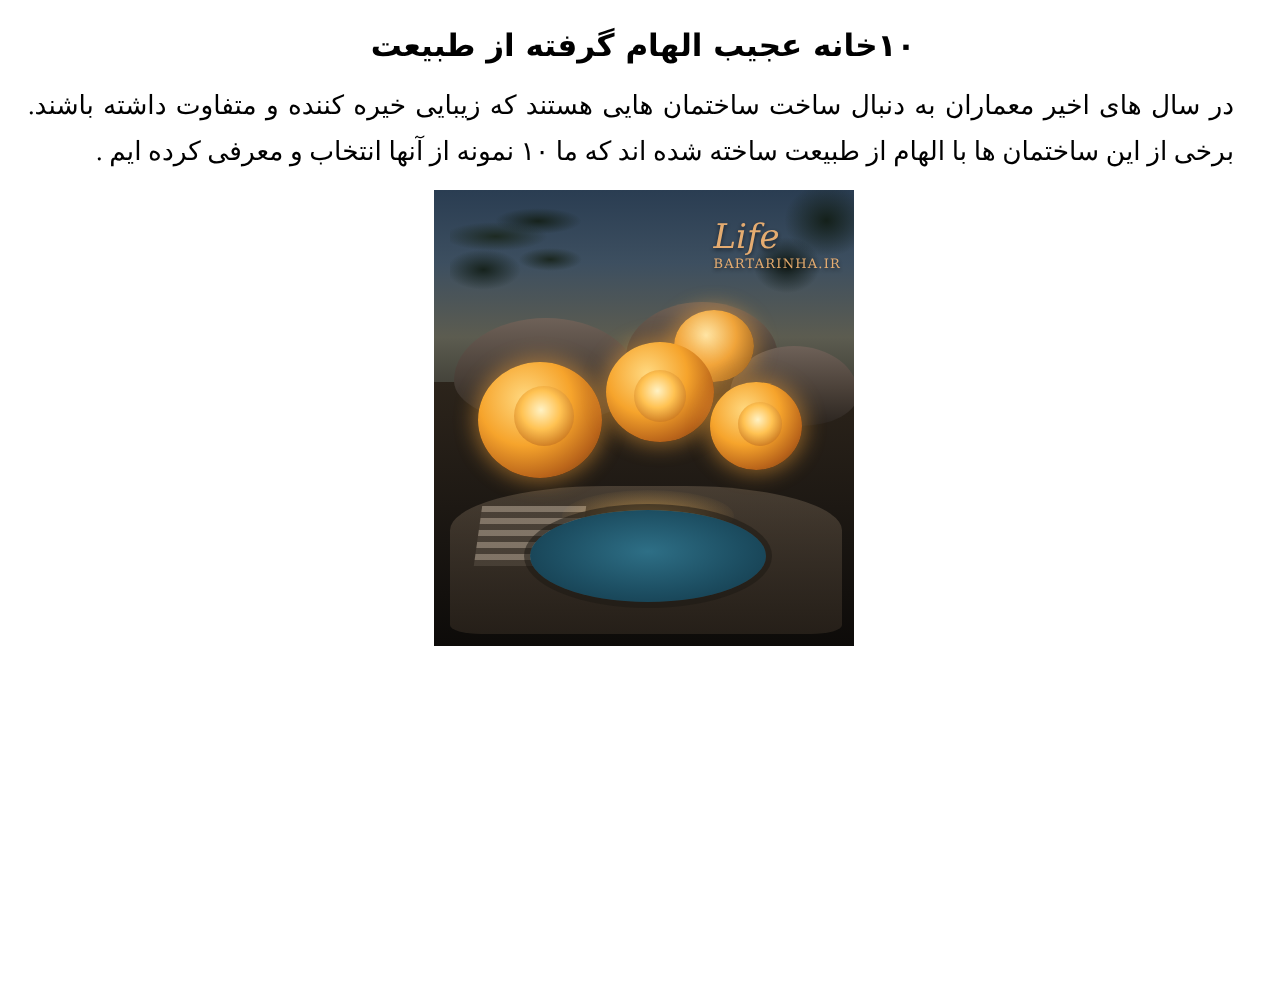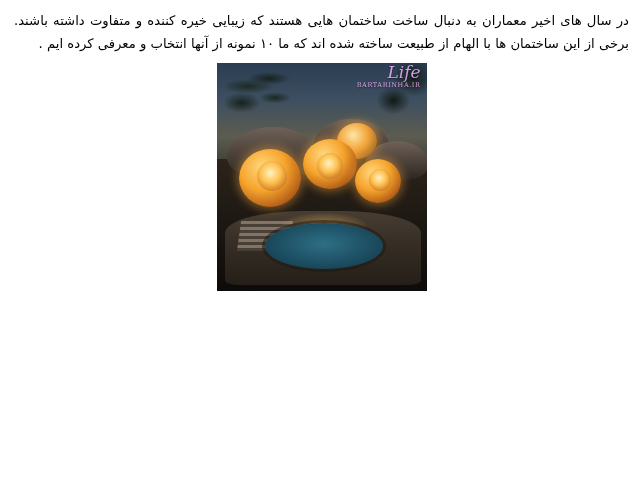--- a/index.html
+++ b/index.html
@@ -28,21 +28,22 @@
     color: #000000;
     margin: 4px 0 10px 0;
     letter-spacing: 0;
   }
   .para {
     font-size: 13.2px;
     line-height: 1.72;
     color: #000000;
     text-align: justify;
     text-justify: inter-word;
-    margin: 0 0 6px 0;
+    margin: 0 12px 6px 0;
+    font-family: Liberation Serif, serif;
   }
   .para.top {
     margin-bottom: 4px;
   }
   .figure-wrap {
     width: 100%;
     display: flex;
     justify-content: center;
     margin: 8px 0 10px 0;
   }
@@ -151,23 +152,23 @@
     top: 158px;
     width: 52px;
     height: 30px;
     background: repeating-linear-gradient(to bottom, #8d8071 0 3px, #4b4238 3px 6px);
     transform: skewX(-8deg);
     opacity: .85;
   }
   .watermark {
     position: absolute;
     right: 6px;
-    top: 1px;
-    text-align: right;
-    color: #f0abfc;
+    top: 16px;
+    text-align: left;
+    color: #fdba74;
     opacity: .88;
     font-family: "DejaVu Serif", serif;
     line-height: 1.05;
   }
   .watermark .wm-main {
     font-size: 17px;
     font-style: italic;
     text-shadow: 0 1px 2px rgba(0,0,0,.6);
   }
   .watermark .wm-sub {
@@ -177,20 +178,21 @@
   }
   .para.bottom {
     margin-top: 6px;
   }
 </style>
 </head>
 <body>
 
 <div class="page">
 
+  <h1 class="title">۱۰خانه عجیب الهام گرفته از طبیعت</h1>
 
   <p class="para top">در سال های اخیر معماران به دنبال ساخت ساختمان هایی هستند که زیبایی خیره کننده و متفاوت داشته باشند. برخی از این ساختمان ها با الهام از طبیعت ساخته شده اند که ما ۱۰ نمونه از آنها انتخاب و معرفی کرده ایم .</p>
 
   <div class="figure-wrap">
     <div class="photo">
       <div class="sky"></div>
       <div class="ground"></div>
       <div class="palm"></div>
       <div class="tree-right"></div>
 

